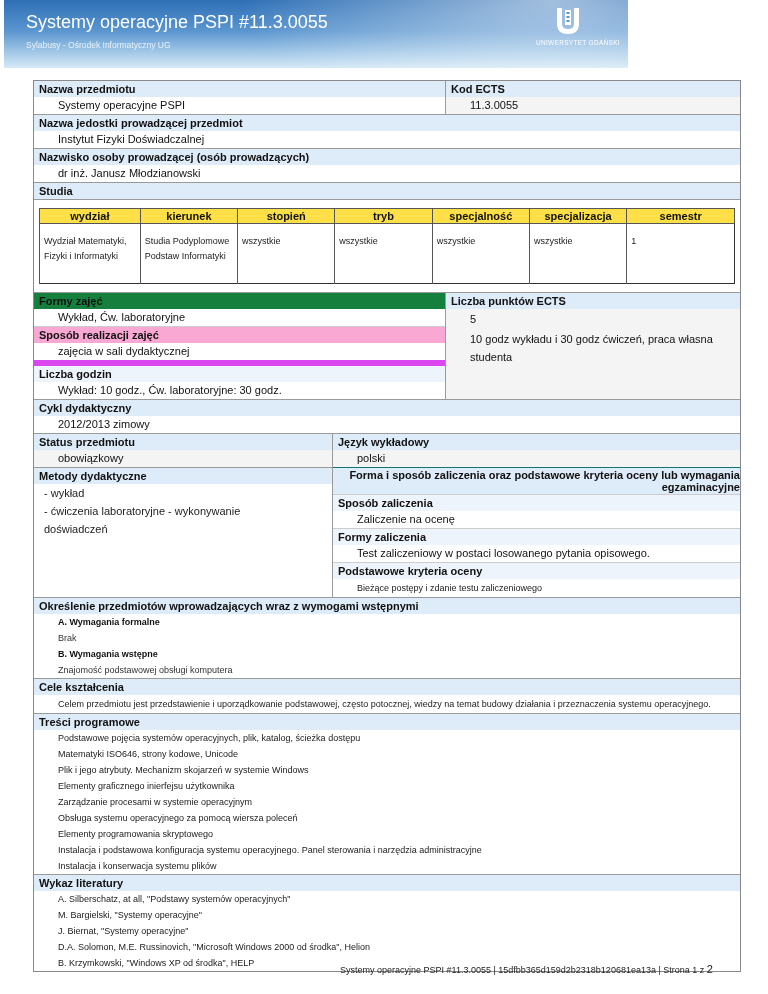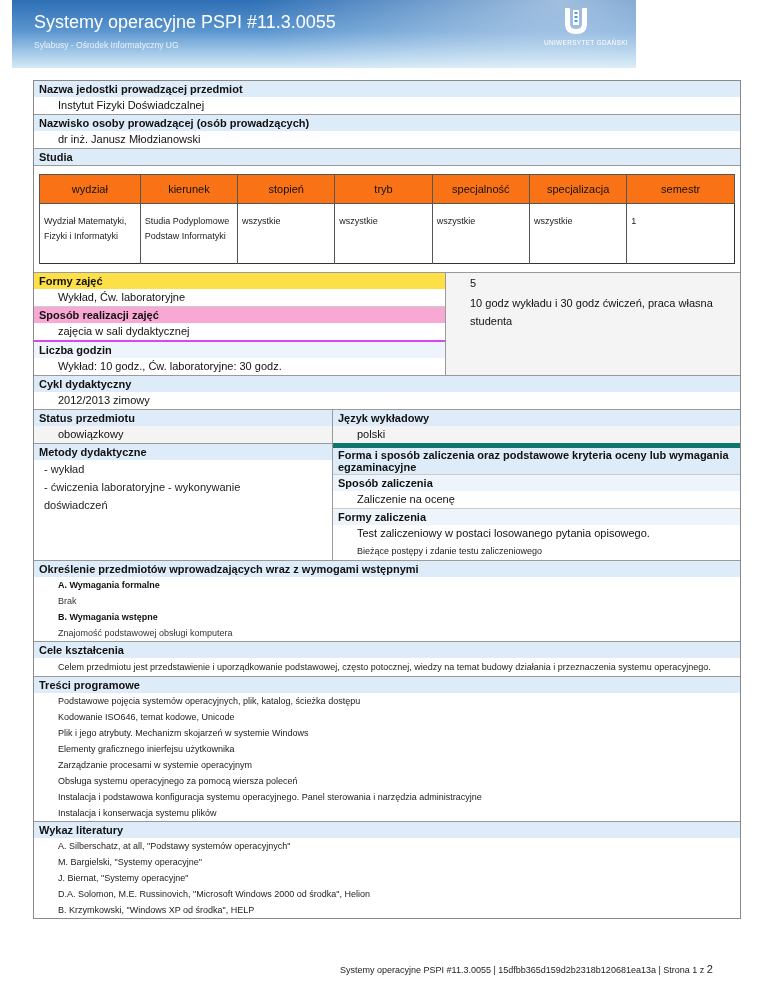--- a/index.html
+++ b/index.html
@@ -1,20 +1,20 @@
 <!DOCTYPE html>
 <html><head>
 <meta charset="utf-8">
 <style>
   * { box-sizing: border-box; margin: 0; padding: 0; }
   html, body { width: 768px; height: 994px; background: #ffffff; overflow: hidden; }
   body { font-family: "Liberation Sans", sans-serif; color: #111; position: relative; }
 
   .header {
-    position: absolute; left: 12px; top: 0; width: 624px; height: 68px;
+    position: absolute; left: 4px; top: 0; width: 624px; height: 68px;
     background: linear-gradient(180deg, #2e6fb5 0%, #5a95cf 45%, #a9cdea 80%, #d6e9f6 100%);
     overflow: hidden;
   }
   .header::after {
     content: ""; position: absolute; right: -80px; top: -60px; width: 520px; height: 200px;
     background: radial-gradient(ellipse at 70% 30%, rgba(255,255,255,0.55) 0%, rgba(255,255,255,0) 60%);
   }
   .header-title { position: absolute; left: 22px; top: 12px; font-size: 18px; color: #fff; z-index: 2; }
   .header-sub { position: absolute; left: 22px; top: 40px; font-size: 8.5px; color: #e9f2fb; z-index: 2; }
   .logo { position: absolute; right: 28px; top: 6px; width: 64px; text-align: center; z-index: 2; }
@@ -29,21 +29,21 @@
 
   .lbl { background: #deebf8; font-weight: bold; font-size: 11px; padding: 1px 0 1px 5px; line-height: 14px; }
   .val { font-size: 11px; padding: 1px 0 1px 24px; line-height: 15px; background: #fff; }
   .val.grey { background: #f4f4f4; }
   .subval { font-size: 9px; color: #333; line-height: 16px; padding-left: 24px; }
   .subhd { font-size: 9px; font-weight: bold; line-height: 16px; padding-left: 24px; }
   .small { font-size: 9px; color: #222; line-height: 16px; padding-left: 24px; }
 
   .studia-wrap { padding: 8px 5px 8px 5px; background: #fff; }
   table.studia { border-collapse: collapse; width: 100%; border: 1px solid #333; }
-  table.studia th { background: #f97316; font-weight: normal; font-size: 11px; border: 1px solid #555; height: 29px; }
+  table.studia th { background: #fde047; font-weight: bold; font-size: 11px; border: 1px solid #555; height: 15px; }
   table.studia td { font-size: 9px; border-left: 1px solid #555; vertical-align: top; padding: 10px 4px; line-height: 15px; height: 60px; color: #222; }
 
   .list-item { font-size: 11px; line-height: 18px; padding-left: 22px; color: #222; }
 
   .footer { position: absolute; left: 340px; top: 963px; font-size: 9px; color: #222; white-space: nowrap; }
   .footer .big { font-size: 11px; }
 </style>
 </head>
 <body>
 
@@ -57,20 +57,30 @@
       <rect x="13.5" y="6" width="3" height="2" fill="#5a95cf"></rect>
       <rect x="13.5" y="10" width="3" height="2" fill="#5a95cf"></rect>
       <rect x="13.5" y="14" width="3" height="2" fill="#5a95cf"></rect>
     </svg>
     <div class="logo-text">UNIWERSYTET GDAŃSKI</div>
   </div>
 </div>
 
 <div class="doc">
 
+  <div class="row">
+    <div class="col" style="flex:0 0 411px;">
+      <div class="lbl">Nazwa przedmiotu</div>
+      <div class="val">Systemy operacyjne PSPI</div>
+    </div>
+    <div class="col vsep">
+      <div class="lbl">Kod ECTS</div>
+      <div class="val grey">11.3.0055</div>
+    </div>
+  </div>
 
   <div class="row">
     <div class="col">
       <div class="lbl">Nazwa jedostki prowadzącej przedmiot</div>
       <div class="val">Instytut Fizyki Doświadczalnej</div>
     </div>
   </div>
 
   <div class="row">
     <div class="col">
@@ -107,28 +117,29 @@
           <td>wszystkie</td>
           <td>1</td>
         </tr>
       </tbody>
         </table>
     </div>
   </div>
 
   <div class="row">
     <div class="col" style="flex:0 0 411px;">
-      <div class="lbl" style="background:#fde047;">Formy zajęć</div>
+      <div class="lbl" style="background:#15803d;">Formy zajęć</div>
       <div class="val">Wykład, Ćw. laboratoryjne</div>
       <div class="lbl" style="background:#f9a8d4;border-top:1px solid #ccc;">Sposób realizacji zajęć</div>
       <div class="val">zajęcia w sali dydaktycznej</div>
-      <div class="lbl" style="background:#eef4fb;border-top:2px solid #d946ef;">Liczba godzin</div>
+      <div class="lbl" style="background:#eef4fb;border-top:6px solid #d946ef;">Liczba godzin</div>
       <div class="val">Wykład: 10 godz., Ćw. laboratoryjne: 30 godz.</div>
     </div>
     <div class="col vsep" style="background:#f4f4f4;">
+      <div class="lbl">Liczba punktów ECTS</div>
       <div class="val grey" style="line-height:18px;">5</div>
       <div class="val grey" style="line-height:18px;padding-right:10px;">10 godz wykładu i 30 godz ćwiczeń, praca własna studenta</div>
     </div>
   </div>
 
   <div class="row">
     <div class="col">
       <div class="lbl">Cykl dydaktyczny</div>
       <div class="val">2012/2013 zimowy</div>
     </div>
@@ -138,25 +149,26 @@
     <div class="col" style="flex:0 0 298px;">
       <div class="lbl">Status przedmiotu</div>
       <div class="val grey">obowiązkowy</div>
       <div class="lbl" style="border-top:1px solid #9a9a9a;">Metody dydaktyczne</div>
       <div class="list-item" style="padding-left:10px;">- wykład</div>
       <div class="list-item" style="padding-left:10px;padding-right:40px;text-indent:0;">- ćwiczenia laboratoryjne - wykonywanie doświadczeń</div>
     </div>
     <div class="col vsep">
       <div class="lbl">Język wykładowy</div>
       <div class="val grey">polski</div>
-      <div class="lbl" style="border-top:5px solid #0f766e;line-height:12px;">Forma i sposób zaliczenia oraz podstawowe kryteria oceny lub wymagania egzaminacyjne</div>
+      <div class="lbl" style="border-top:1px solid #0f766e;line-height:12px;text-align:right;">Forma i sposób zaliczenia oraz podstawowe kryteria oceny lub wymagania egzaminacyjne</div>
       <div class="lbl" style="background:#eef4fb;border-top:1px solid #ccc;">Sposób zaliczenia</div>
       <div class="val">Zaliczenie na ocenę</div>
       <div class="lbl" style="background:#eef4fb;border-top:1px solid #ccc;">Formy zaliczenia</div>
       <div class="val">Test zaliczeniowy w postaci losowanego pytania opisowego.</div>
+      <div class="lbl" style="background:#eef4fb;border-top:1px solid #ccc;">Podstawowe kryteria oceny</div>
       <div class="val small" style="padding-left:24px;font-size:9px;">Bieżące postępy i zdanie testu zaliczeniowego</div>
     </div>
   </div>
 
   <div class="row">
     <div class="col">
       <div class="lbl">Określenie przedmiotów wprowadzających wraz z wymogami wstępnymi</div>
       <div class="subhd">A. Wymagania formalne</div>
       <div class="subval">Brak</div>
       <div class="subhd">B. Wymagania wstępne</div>
@@ -168,25 +180,26 @@
     <div class="col">
       <div class="lbl">Cele kształcenia</div>
       <div class="small" style="line-height:18px;padding-right:4px;">Celem przedmiotu jest przedstawienie i uporządkowanie podstawowej, często potocznej, wiedzy na temat budowy działania i przeznaczenia systemu operacyjnego.</div>
     </div>
   </div>
 
   <div class="row">
     <div class="col">
       <div class="lbl">Treści programowe</div>
       <div class="small">Podstawowe pojęcia systemów operacyjnych, plik, katalog, ścieżka dostępu</div>
-      <div class="small">Kodowanie ISO646, temat kodowe, Unicode</div>
+      <div class="small">Matematyki ISO646, strony kodowe, Unicode</div>
       <div class="small">Plik i jego atrybuty. Mechanizm skojarzeń w systemie Windows</div>
       <div class="small">Elementy graficznego inierfejsu użytkownika</div>
       <div class="small">Zarządzanie procesami w systemie operacyjnym</div>
       <div class="small">Obsługa systemu operacyjnego za pomocą wiersza poleceń</div>
+      <div class="small">Elementy programowania skryptowego</div>
       <div class="small">Instalacja i podstawowa konfiguracja systemu operacyjnego. Panel sterowania i narzędzia administracyjne</div>
       <div class="small">Instalacja i konserwacja systemu plików</div>
     </div>
   </div>
 
   <div class="row">
     <div class="col">
       <div class="lbl">Wykaz literatury</div>
       <div class="small">A. Silberschatz, at all, "Podstawy systemów operacyjnych"</div>
       <div class="small">M. Bargielski, "Systemy operacyjne"</div>

